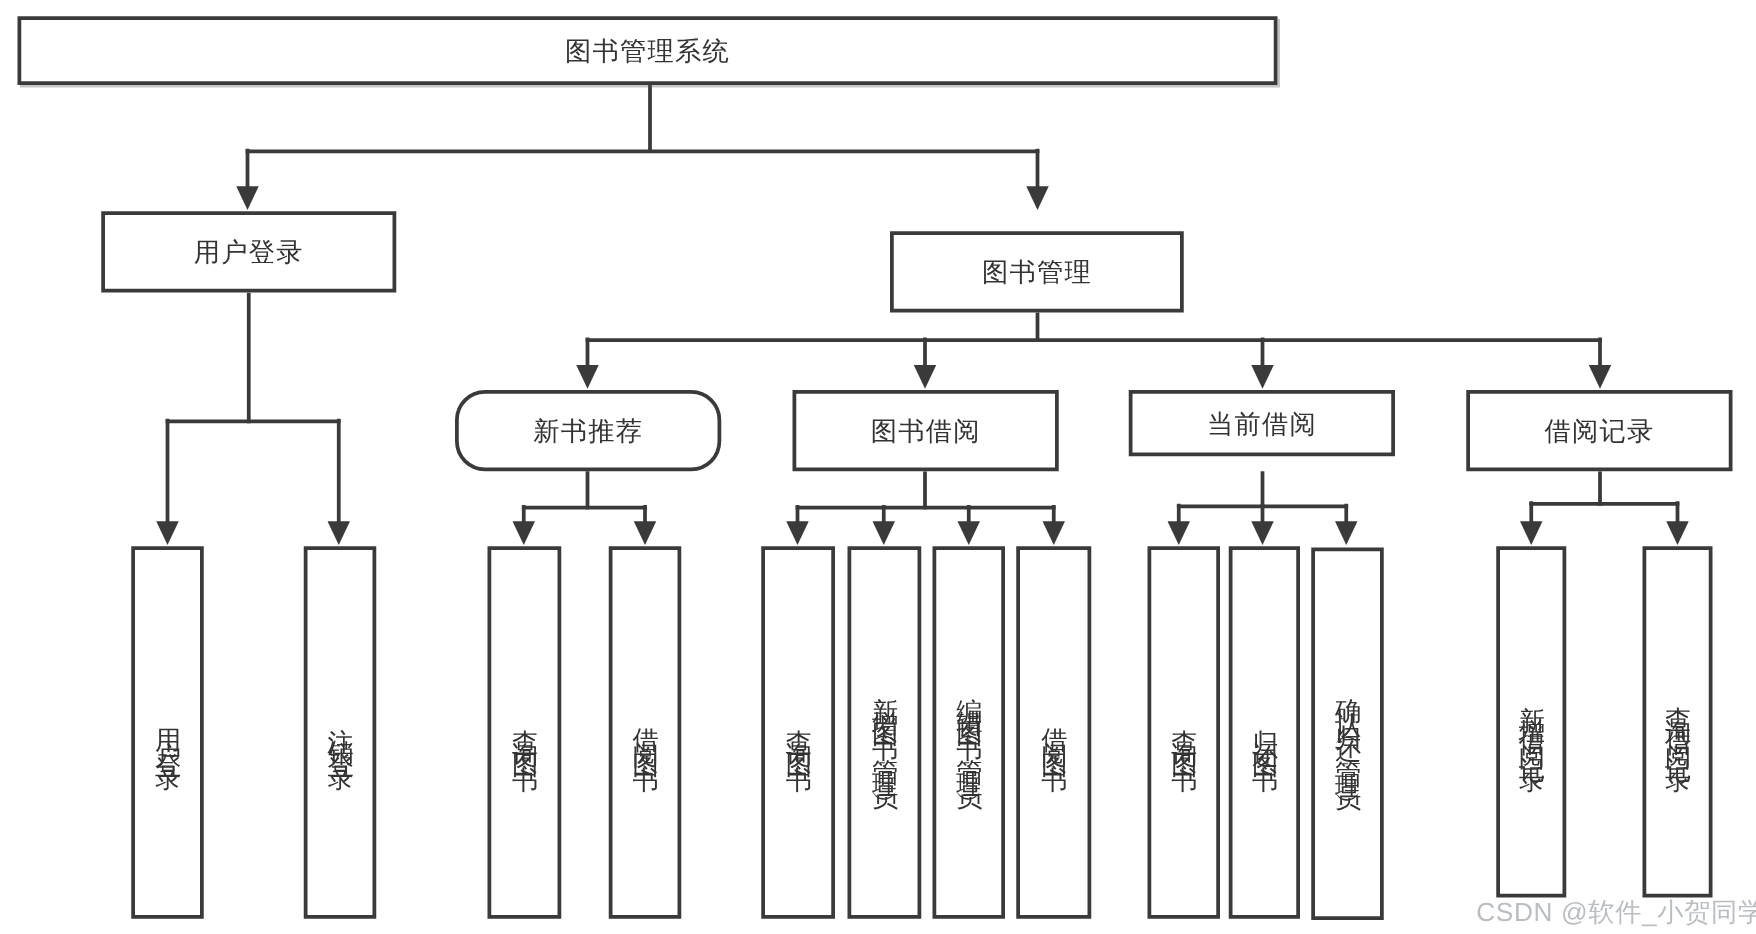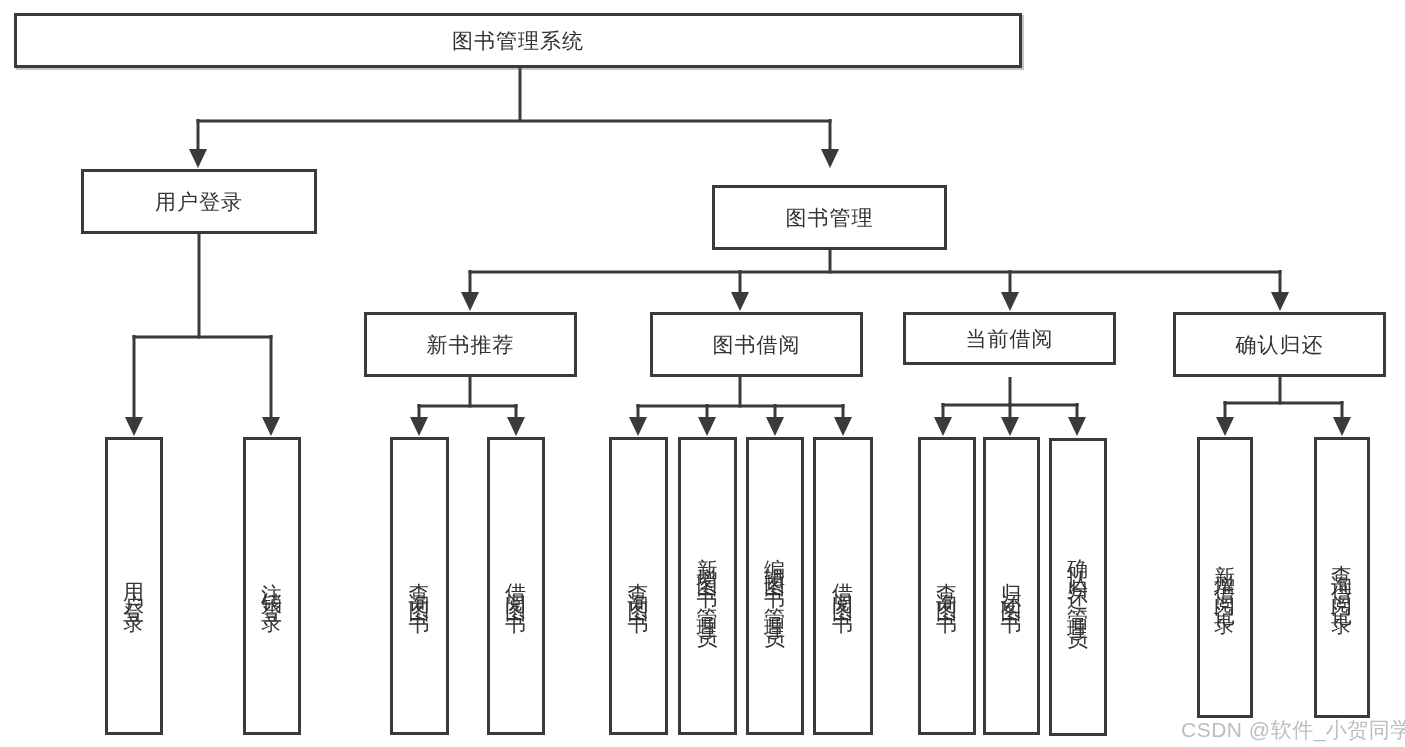--- a/index.html
+++ b/index.html
@@ -141,31 +141,31 @@
     <span>图书管理系统</span>
   </div>
 
   <div class="node" style="left:81px; top:169px; width:236px; height:65px;">
     <span>用户登录</span>
   </div>
   <div class="node" style="left:712px; top:169px; width:235px; height:65px;margin-top:16px;">
     <span>图书管理</span>
   </div>
 
-  <div class="node" style="left:364px; top:312px; width:213px; height:65px;">
+  <div class="node" style="left:364px; top:312px; width:213px; height:65px;border-radius:24px;">
     <span>新书推荐</span>
   </div>
-  <div class="node" style="left:634px; top:312px; width:213px; height:65px;margin-left:16px;">
+  <div class="node" style="left:634px; top:312px; width:213px; height:65px;">
     <span>图书借阅</span>
   </div>
   <div class="node" style="left:903px; top:312px; width:213px; height:53px;">
     <span>当前借阅</span>
   </div>
   <div class="node" style="left:1173px; top:312px; width:213px; height:65px;">
-    <span>确认归还</span>
+    <span>借阅记录</span>
   </div>
 
   <div class="leaf" style="left:105px; top:437px; width:58px; height:298px;">
     <span>用户登录</span>
   </div>
   <div class="leaf" style="left:243px; top:437px; width:58px; height:298px;">
     <span>注销登录</span>
   </div>
 
   <div class="leaf" style="left:390px; top:437px; width:59px; height:298px;">

